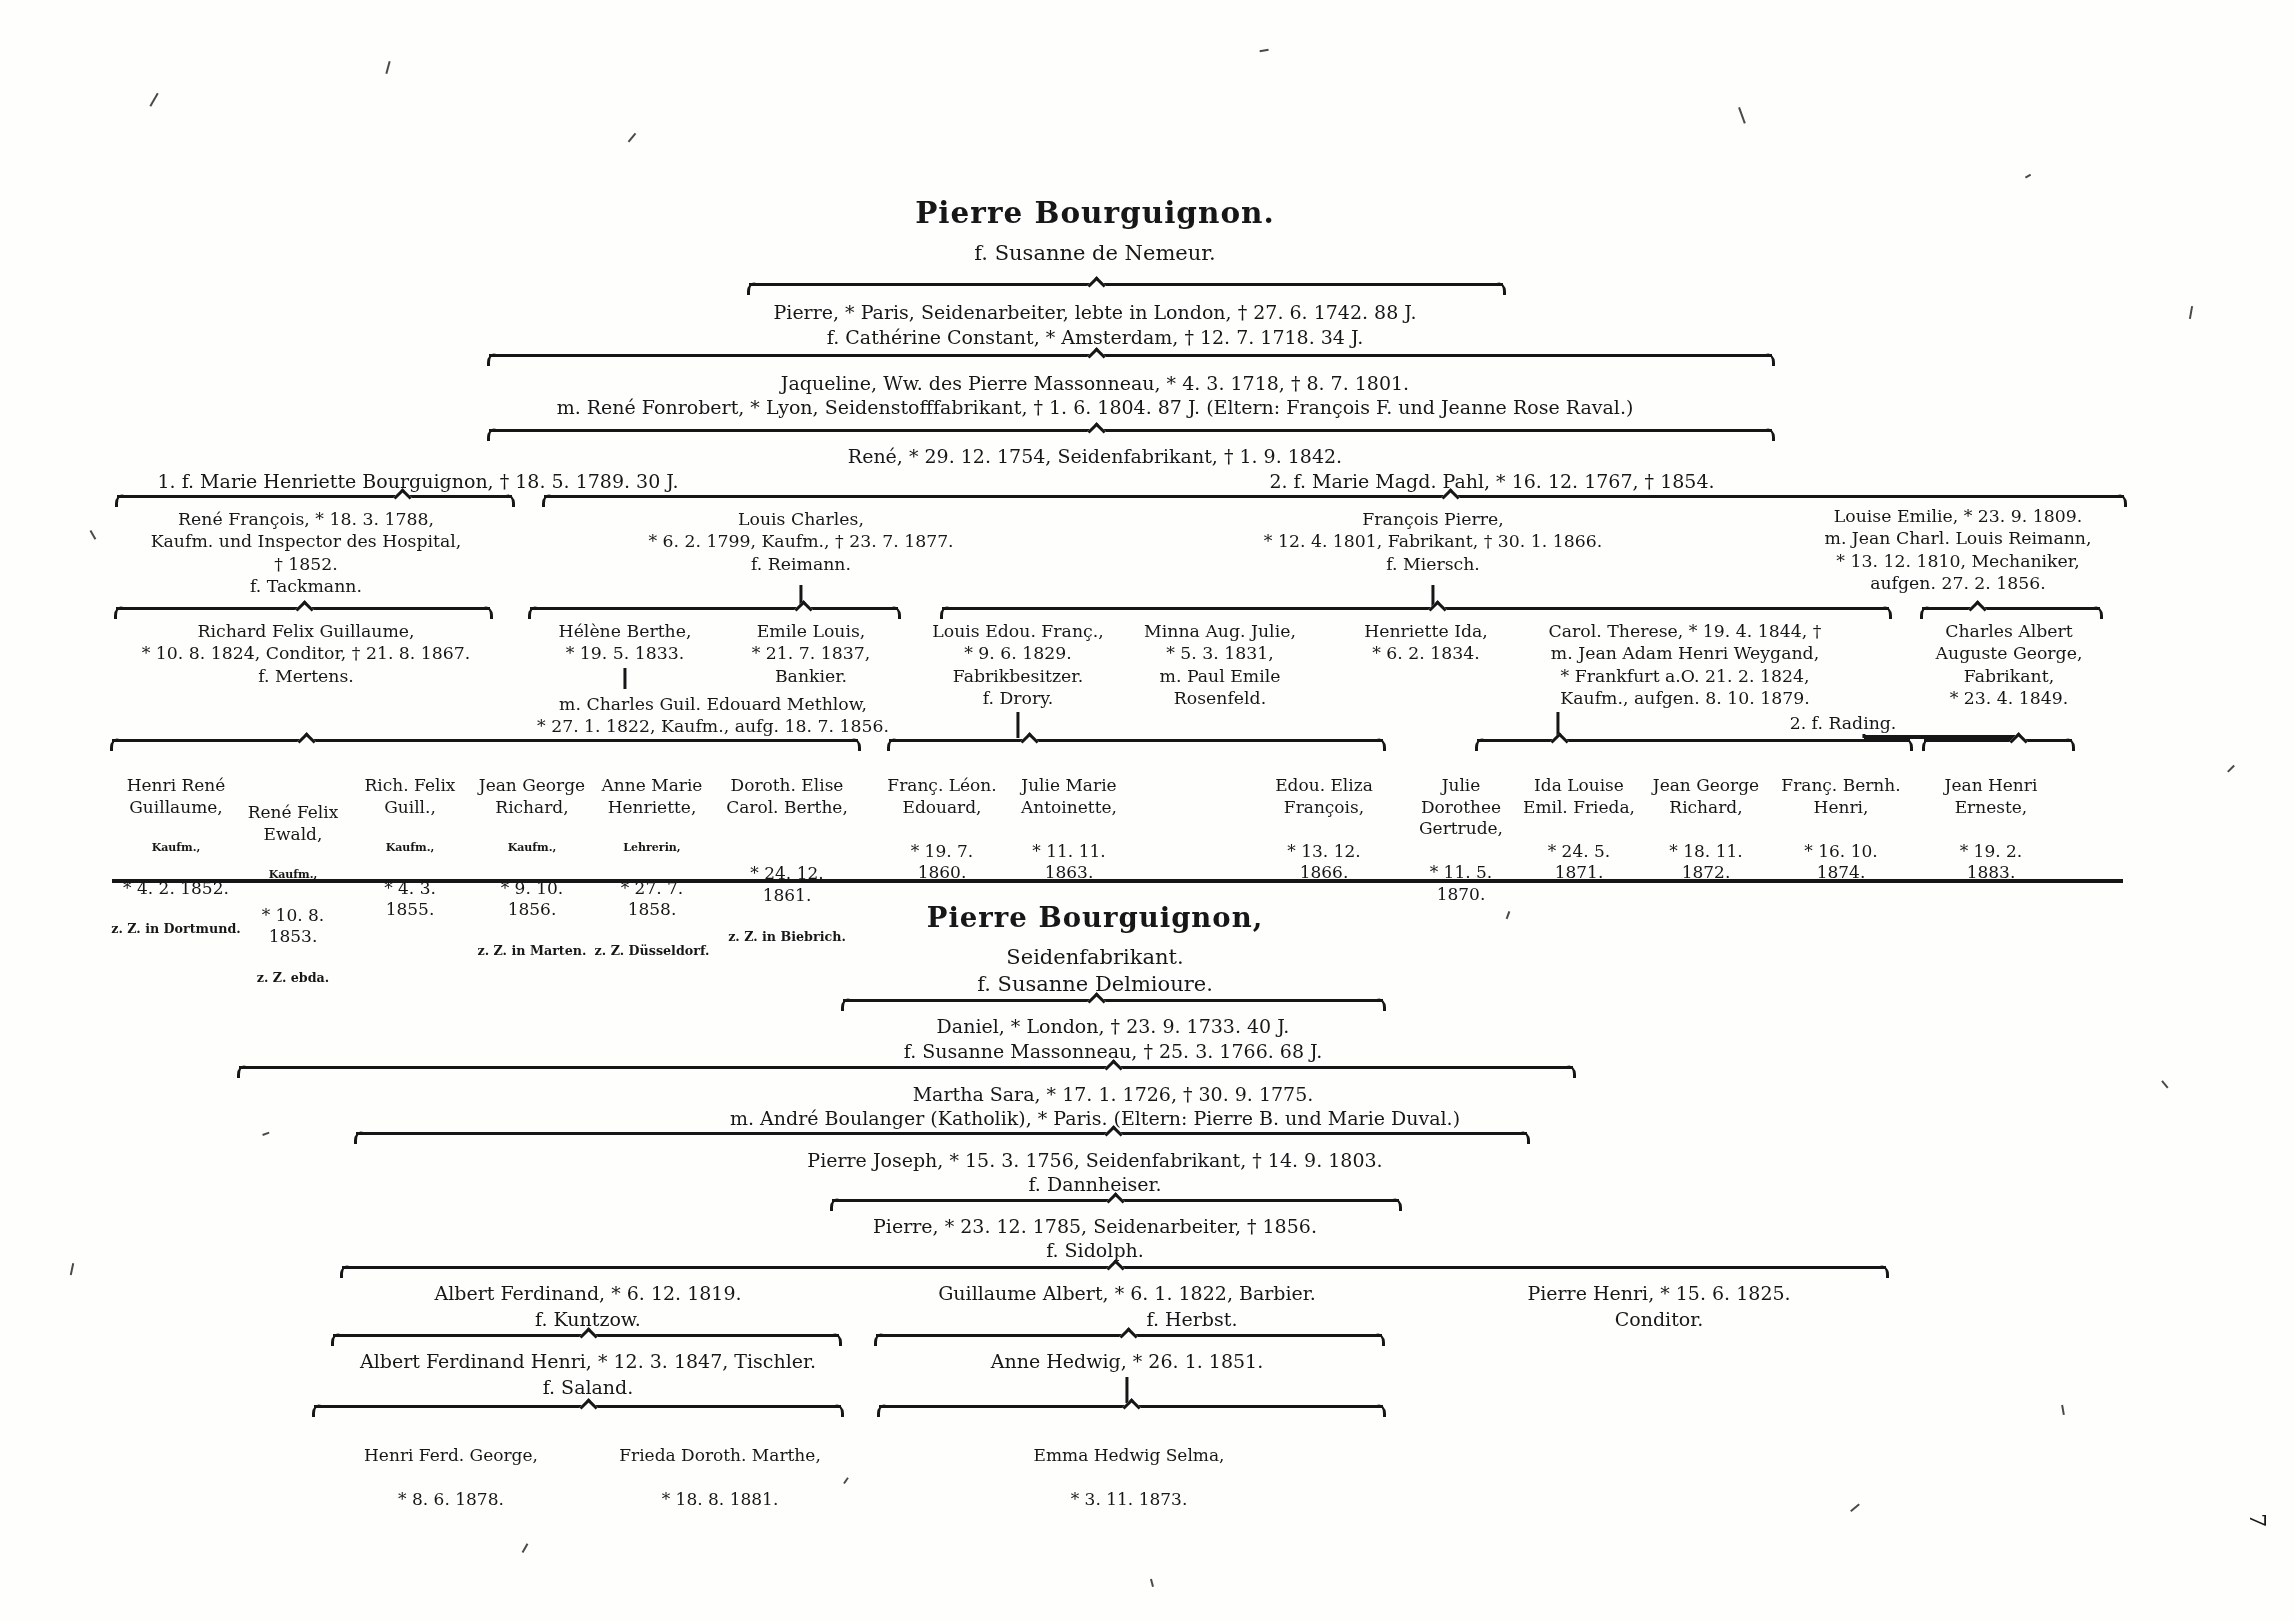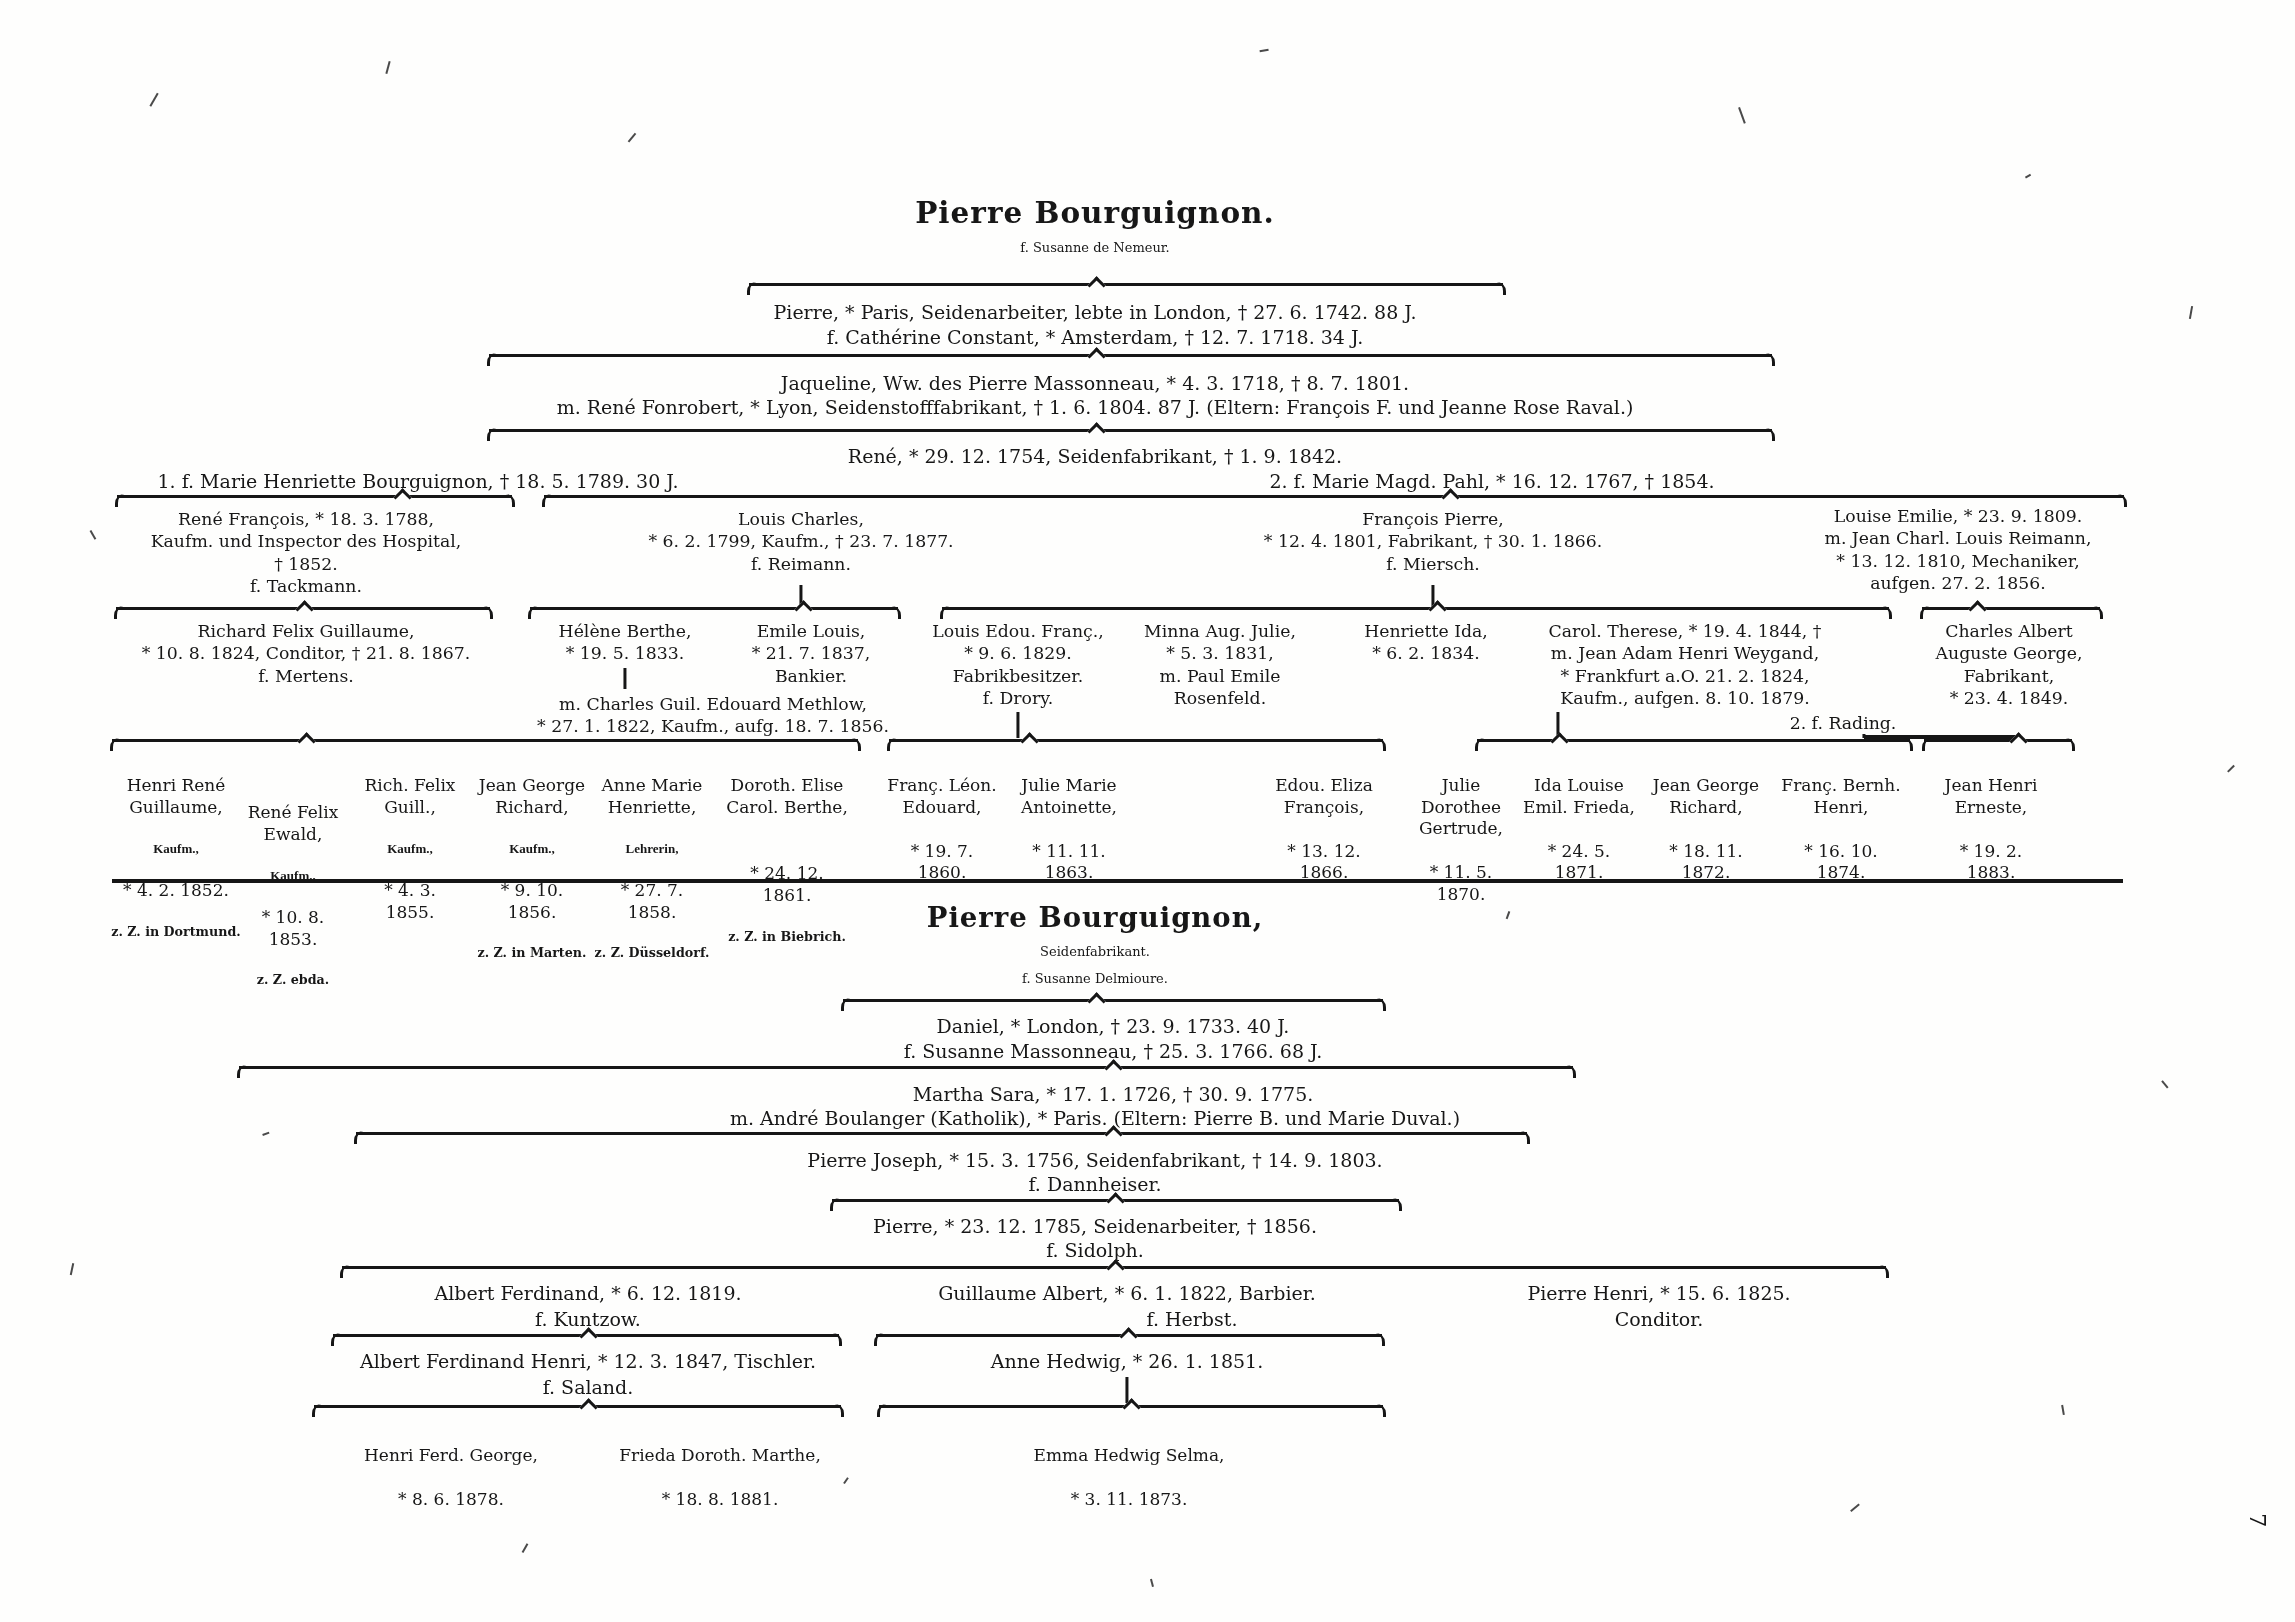--- a/index.html
+++ b/index.html
@@ -5,23 +5,23 @@
   html,body{margin:0;padding:0;background:#ffffff;}
   .sheet{
     position:relative;width:2295px;height:1622px;background:#fefefd;
     font-family:"DejaVu Serif","Liberation Serif",serif;color:#171717;overflow:hidden;
   }
   .n{position:absolute;transform:translateX(-50%);text-align:center;
      white-space:pre-line;line-height:1.3;font-size:17.3px;}
   .big{font-size:29.5px;font-weight:bold;letter-spacing:1px;line-height:1.15;}
   .big2{font-size:27.5px;font-weight:bold;letter-spacing:1px;line-height:1.15;}
   .md{font-size:19px;}
-  .it{font-size:13px;}
+  .it{font-size:21px;}
   .node5 .nm{display:block;font-size:17px;line-height:1.26;white-space:pre-line;}
-  .node5 .occ{display:block;font-size:13px;font-weight:bold;line-height:1.3;white-space:pre-line;font-family:Liberation Serif, serif;}
+  .node5 .occ{display:block;font-size:11px;font-weight:bold;line-height:1.3;white-space:pre-line;}
   .node5 .bn{display:block;font-size:17px;line-height:1.26;white-space:pre-line;}
   .node5 .res{display:block;font-size:12.7px;font-weight:bold;line-height:1.3;white-space:pre-line;}
   
   .brace{position:absolute;height:12.2px;border-top:3.6px solid #161616;}
   .brace::before,.brace::after{content:"";position:absolute;top:-3.6px;width:9.2px;height:12.2px;}
   .brace::before{left:-2.5px;border-left:3.6px solid #161616;border-top-left-radius:9.2px;}
   .brace::after{right:-2.5px;border-right:3.6px solid #161616;border-top-right-radius:9.2px;}
   .brace .tip{position:absolute;top:-6.6px;width:10.2px;height:10.2px;margin-left:-5.1px;
      background:#fefefd;border-top:3.6px solid #161616;border-left:3.6px solid #161616;
      transform:rotate(45deg);}

